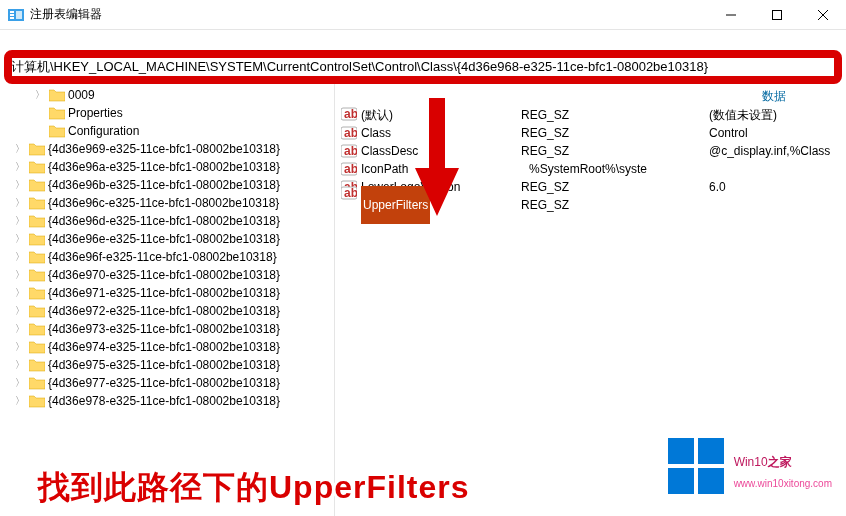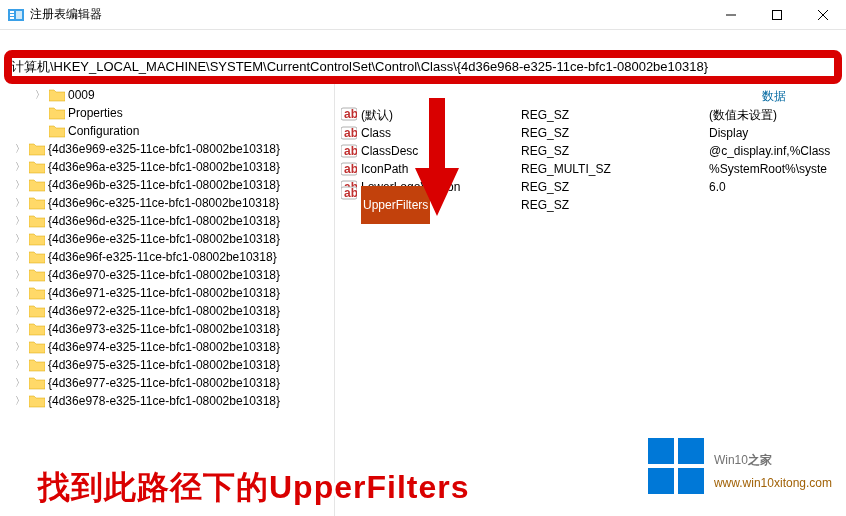--- a/index.html
+++ b/index.html
@@ -48,23 +48,23 @@
   .red-arrow { position: absolute; left: 415px; top: 98px; width: 44px; height: 120px; pointer-events: none; z-index: 5; }
 
   
   .caption { position: absolute; left: 38px; bottom: 6px; font-size: 32px; font-weight: 900; color: #d90000;
              text-shadow: -2px -2px 0 #fff, 2px -2px 0 #fff, -2px 2px 0 #fff, 2px 2px 0 #fff,
                           -3px 0 0 #fff, 3px 0 0 #fff, 0 -3px 0 #fff, 0 3px 0 #fff; z-index: 10; letter-spacing: 1px; }
 
   
   .watermark { position: absolute; right: 14px; bottom: 22px; display: flex; align-items: center; gap: 10px; z-index: 4; }
   .wm-logo { width: 56px; height: 56px; }
-  .wm-text .t1 { font-size: 24px; color: #737373; font-weight: 400; }
+  .wm-text .t1 { font-size: 24px; color: #be185d; font-weight: 400; }
   .wm-text .t1 .zhj { font-weight: 600; }
-  .wm-text .t2 { font-size: 12px; color: #a16207; margin-top: 6px; }
+  .wm-text .t2 { font-size: 10px; color: #ec4899; margin-top: 6px; }
 </style>
 </head>
 <body>
 
 <div class="titlebar">
   <svg class="app-icon" viewBox="0 0 16 16">
     <rect x="0" y="2" width="16" height="12" fill="#3aa0e8"></rect>
     <rect x="2" y="4" width="4" height="2" fill="#fff"></rect>
     <rect x="2" y="7" width="4" height="2" fill="#fff"></rect>
     <rect x="2" y="10" width="4" height="2" fill="#fff"></rect>
@@ -246,42 +246,41 @@
         </div>
         <div class="val-row">
           <div class="cell-name">
             <svg class="val-icon" viewBox="0 0 16 14">
               <rect x="0" y="1" width="16" height="12" rx="2" fill="#fff" stroke="#b0b0b0"></rect>
               <text x="3" y="11" font-size="9" fill="#c03030" font-weight="bold">ab</text>
             </svg>
             <span class="vname">Class</span>
           </div>
           <div class="cell-type">REG_SZ</div>
-          <div class="cell-data">Display</div>
+          <div class="cell-data">Control</div>
         </div>
         <div class="val-row">
           <div class="cell-name">
             <svg class="val-icon" viewBox="0 0 16 14">
               <rect x="0" y="1" width="16" height="12" rx="2" fill="#fff" stroke="#b0b0b0"></rect>
               <text x="3" y="11" font-size="9" fill="#c03030" font-weight="bold">ab</text>
             </svg>
             <span class="vname">ClassDesc</span>
           </div>
           <div class="cell-type">REG_SZ</div>
           <div class="cell-data">@c_display.inf,%Class</div>
         </div>
         <div class="val-row">
           <div class="cell-name">
             <svg class="val-icon" viewBox="0 0 16 14">
               <rect x="0" y="1" width="16" height="12" rx="2" fill="#fff" stroke="#b0b0b0"></rect>
               <text x="3" y="11" font-size="9" fill="#c03030" font-weight="bold">ab</text>
             </svg>
             <span class="vname">IconPath</span>
           </div>
-          <div class="cell-type">REG_MULTI_SZ</div>
           <div class="cell-data">%SystemRoot%\syste</div>
         </div>
         <div class="val-row">
           <div class="cell-name">
             <svg class="val-icon" viewBox="0 0 16 14">
               <rect x="0" y="1" width="16" height="12" rx="2" fill="#fff" stroke="#b0b0b0"></rect>
               <text x="3" y="11" font-size="9" fill="#c03030" font-weight="bold">ab</text>
             </svg>
             <span class="vname">LowerLogoVersion</span>
           </div>

